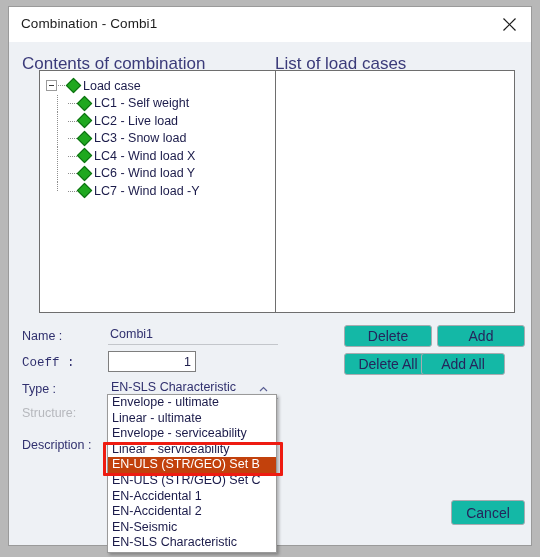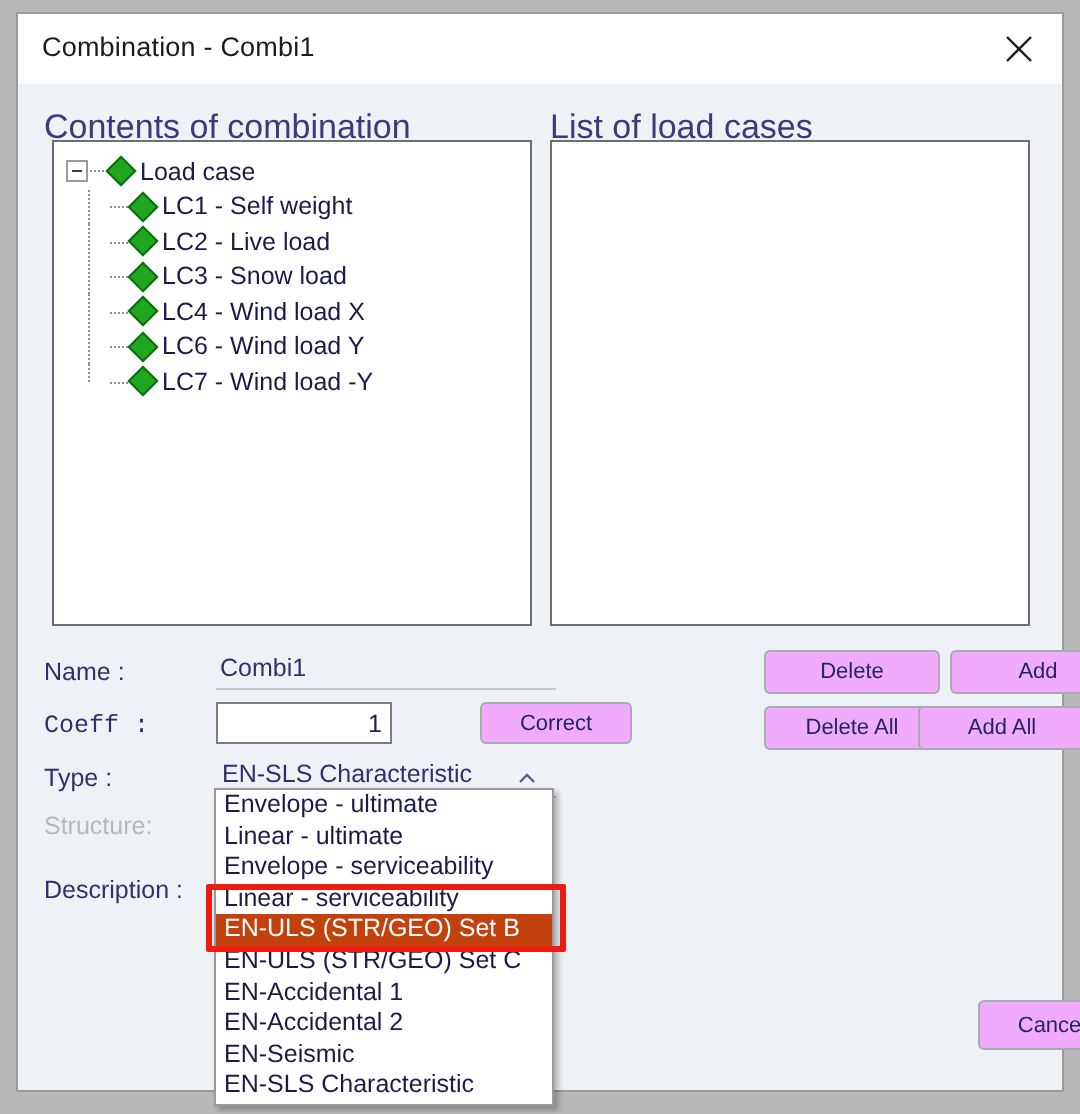--- a/index.html
+++ b/index.html
@@ -186,33 +186,32 @@
     font-size: 12.5px;
     color: #20204e;
     text-align: right;
     padding: 1px 4px 0 0;
     line-height: 18px;
     font-family: "Liberation Sans", sans-serif;
   }
 
   .btn {
     position: absolute;
-    background: #f0abfc;
+    background: #14b8a6;
     border: 1px solid #a8abb0;
     border-radius: 3px;
     box-sizing: border-box;
-    font-size: 11px;
+    font-size: 14px;
     color: #25255c;
     display: flex;
     align-items: center;
     justify-content: center;
     cursor: default;
     font-family: "Liberation Sans", sans-serif;
     white-space: nowrap;
-    margin-left: 38px;
   }
 
   
   .combo {
     position: absolute;
     background: #eef1f5;
     border-bottom: 1px solid #b9bcc2;
     box-sizing: border-box;
   }
   .combo .val {
@@ -278,21 +277,21 @@
           <line x1="13.5" y1="1.5" x2="1.5" y2="13.5" stroke="#1b1b1b" stroke-width="1.2"></line>
         </svg>
       </div>
     </div>
 
     <div class="body-area">
 
       <div class="grp-label" style="left:13px; top:12px;">Contents of combination</div>
       <div class="grp-label" style="left:266px; top:12px;">List of load cases</div>
 
-      <div class="panel" style="left:17px; top:28px; width:240px; height:243px;">
+      <div class="panel" style="left:30px; top:28px; width:240px; height:243px;">
         <div class="tree">
 
           <div class="tree-row">
             <div class="expander"></div>
             <div class="dots"></div>
             <div class="diamond"></div>
             <div class="lbl">Load case</div>
           </div>
 
           <div class="tree-row">
@@ -340,21 +339,20 @@
       <div class="btn" style="left:335px; top:283px; width:88px; height:22px;">Delete</div>
       <div class="btn" style="left:428px; top:283px; width:88px; height:22px;">Add</div>
       <div class="btn" style="left:335px; top:311px; width:88px; height:22px;">Delete All</div>
       <div class="btn" style="left:412px; top:311px; width:84px; height:22px;">Add All</div>
 
       <div class="field-label" style="left:13px; top:287px;">Name :</div>
       <div class="readonly-field" style="left:99px; top:285px; width:170px; height:18px;">Combi1</div>
 
       <div class="field-label" style="left:13px; top:314px;font-family:Liberation Mono, monospace;">Coeff :</div>
       <div class="num-input" style="left:99px; top:309px; width:88px; height:21px;">1</div>
-      <div class="btn" style="left:193px; top:309px; width:76px; height:21px;">Correct</div>
 
       <div class="field-label" style="left:13px; top:340px;">Type :</div>
       <div class="combo" style="left:99px; top:336px; width:170px; height:21px;">
         <div class="val">EN-SLS Characteristic</div>
         <svg class="chev" viewBox="0 0 9 9">
           <polyline points="1,6 4.5,2.5 8,6" fill="none" stroke="#5a5f93" stroke-width="1.2"></polyline>
         </svg>
       </div>
 
       <div class="field-label disabled" style="left:13px; top:364px;">Structure:</div>

